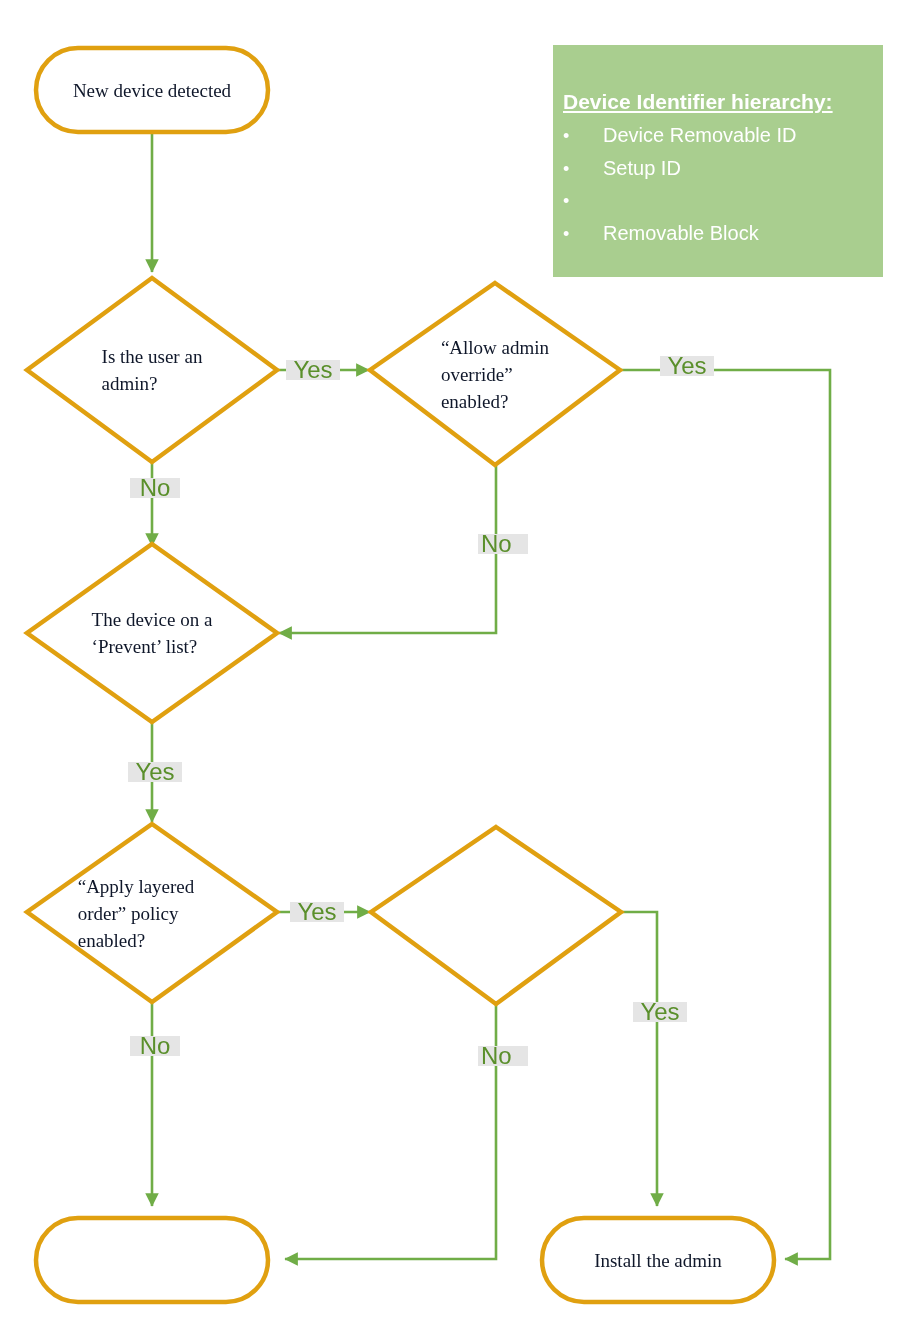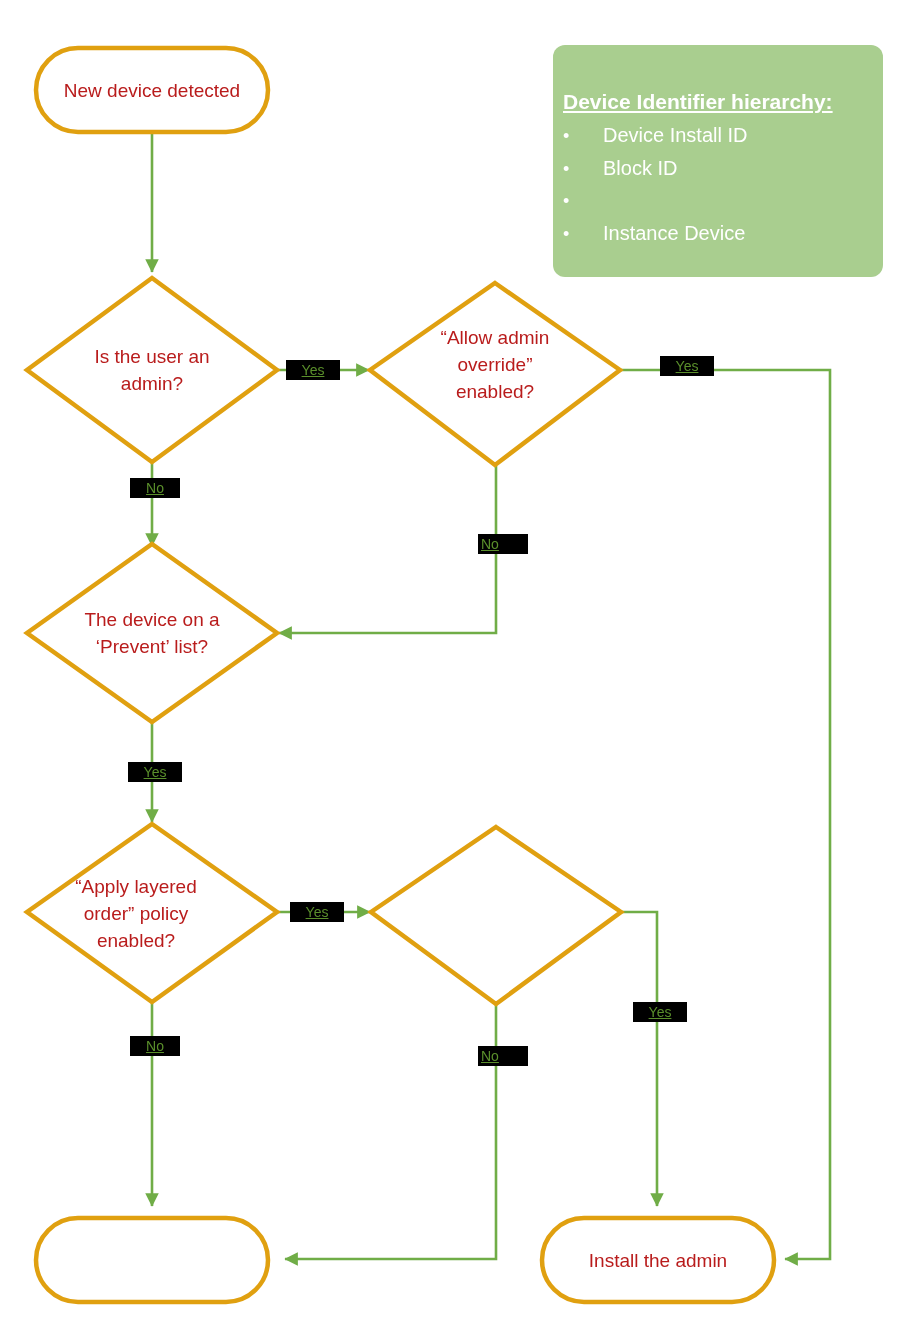--- a/index.html
+++ b/index.html
@@ -22,49 +22,47 @@
     left: 0;
     top: 0;
     width: 924px;
     height: 1326px;
   }
   .node-text {
     position: absolute;
     display: flex;
     align-items: center;
     justify-content: center;
-    text-align: center;
-    color: #b91c1c;
-    font-family: Liberation Sans, sans-serif;
+    text-align: left;
+    color: #0f172a;
+    font-family: Liberation Serif, serif;
     font-size: 19px;
     line-height: 27px;
     pointer-events: none;
     white-space: pre-line;
   }
   .edge-label {
     position: absolute;
     color: #5a8f2b;
     font-family: "Liberation Sans", sans-serif;
-    font-size: 14px;
+    font-size: 24px;
     line-height: 20px;
-    background: #000000;
+    background: #e5e5e5;
     padding: 0 3px;
     text-align: center;
-    text-decoration: underline;
   }
   .legend {
     position: absolute;
     left: 553px;
     top: 45px;
     width: 330px;
     height: 232px;
     background: #A9CE8F;
     box-sizing: border-box;
     padding: 42px 0 0 0;
-    border-radius: 12px;
   }
   .legend-title {
     color: #ffffff;
     font-family: "Liberation Sans", sans-serif;
     font-size: 21px;
     font-weight: bold;
     text-decoration: underline;
     margin: 0 0 2px 10px;
     line-height: 30px;
   }
@@ -131,21 +129,21 @@
       <polygon points="152,824 277,912 152,1002 27,912"></polygon>
       <polygon points="496,827 621,912 496,1004 371,912"></polygon>
       <rect x="36" y="1218" width="232" height="84" rx="42" ry="42"></rect>
       <rect x="542" y="1218" width="232" height="84" rx="42" ry="42"></rect>
     </g>
   </svg>
 
   <div class="node-text" style="left:36px; top:48px; width:232px; height:84px;">New device detected</div>
   <div class="node-text" style="left:57px; top:278px; width:190px; height:184px;">Is the user an
 admin?</div>
-  <div class="node-text" style="left:400px; top:273px; width:190px; height:182px;">“Allow admin
+  <div class="node-text" style="left:400px; top:283px; width:190px; height:182px;">“Allow admin
 override”
 enabled?</div>
   <div class="node-text" style="left:52px; top:544px; width:200px; height:178px;">The device on a
 ‘Prevent’ list?</div>
   <div class="node-text" style="left:36px; top:824px; width:200px; height:178px;">“Apply layered
 order” policy
 enabled?</div>
   <div class="node-text" style="left:542px; top:1218px; width:232px; height:84px;">Install the admin</div>
 
   <div class="edge-label" style="left:286px; top:360px; width:48px;">Yes</div>
@@ -156,29 +154,29 @@
   <div class="edge-label" style="left:290px; top:902px; width:48px;">Yes</div>
   <div class="edge-label" style="left:130px; top:1036px; width:44px;">No</div>
   <div class="edge-label" style="left:478px; top:1046px; width:44px; text-align:left;">No</div>
   <div class="edge-label" style="left:633px; top:1002px; width:48px;">Yes</div>
 
   <div class="legend">
     <div class="legend-title">Device Identifier hierarchy:</div>
     <ul class="legend-list">
       <li>
         <span class="legend-bullet">•</span>
-        <span>Device Install ID</span>
+        <span>Device Removable ID</span>
       </li>
       <li>
         <span class="legend-bullet">•</span>
-        <span>Block ID</span>
+        <span>Setup ID</span>
       </li>
       <li>
         <span class="legend-bullet">•</span>
       </li>
       <li>
         <span class="legend-bullet">•</span>
-        <span>Instance Device</span>
+        <span>Removable Block</span>
       </li>
     </ul>
   </div>
 
 </div>
 
 </body></html>

